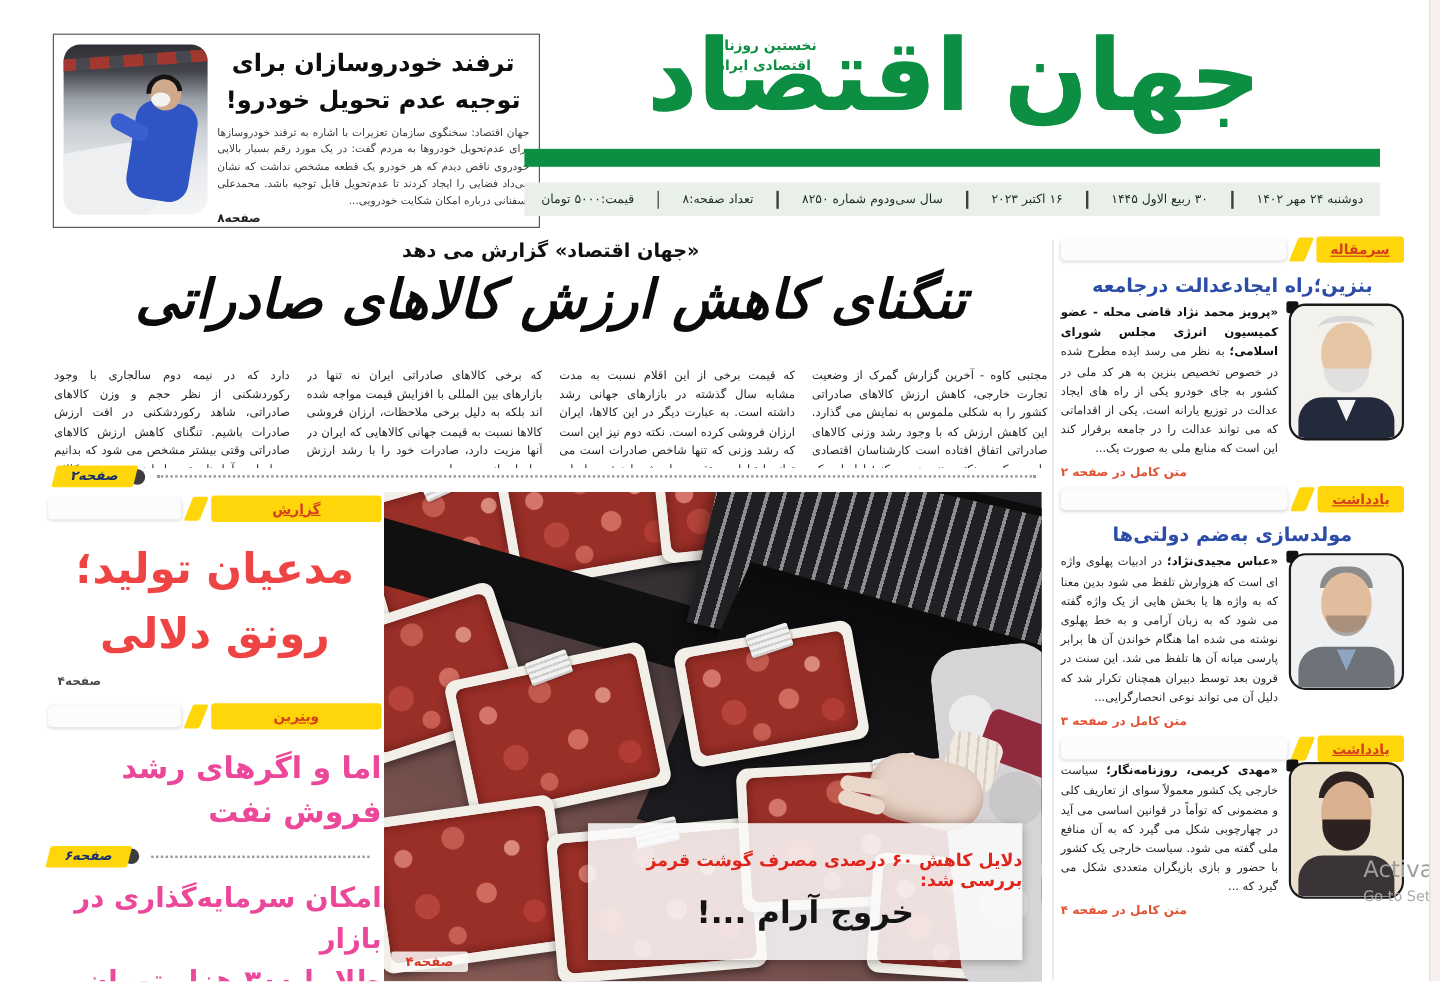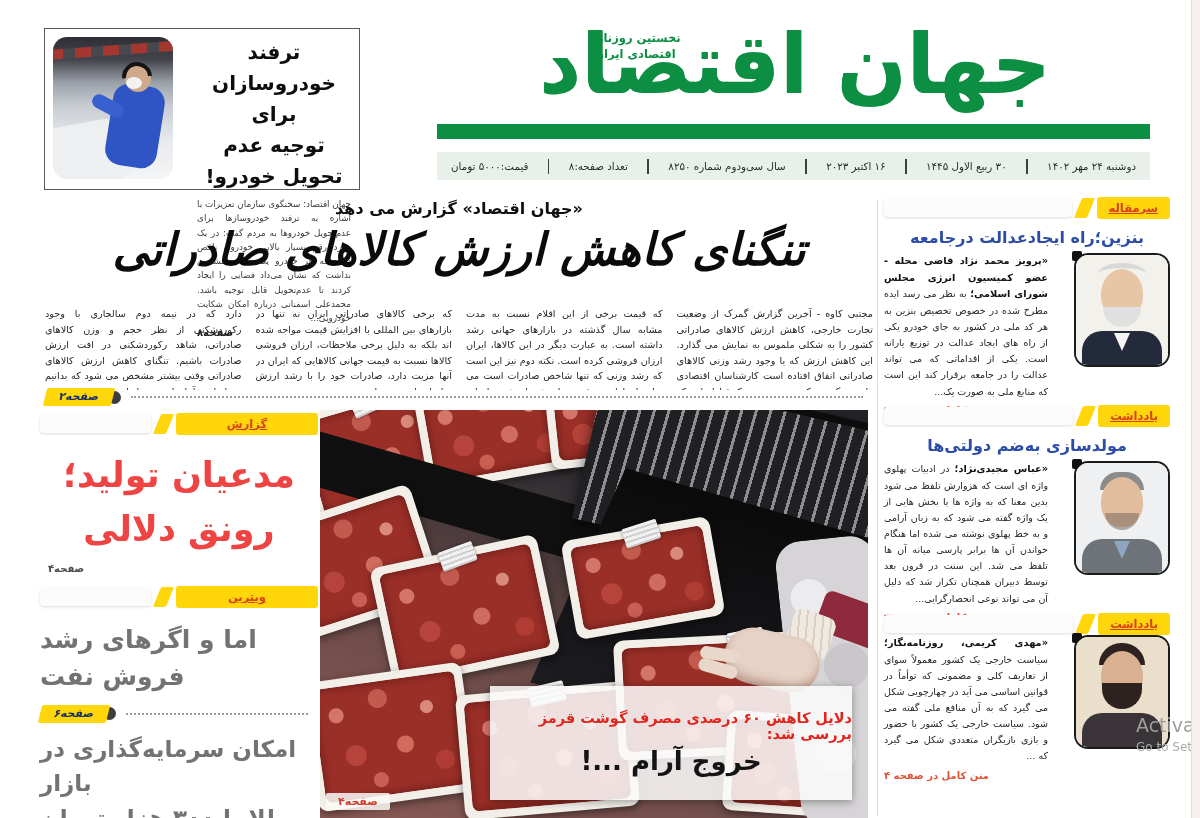--- a/index.html
+++ b/index.html
@@ -1,23 +1,23 @@
 <!DOCTYPE html>
 <html lang="fa"><head>
 <meta charset="utf-8">
 <style>
   html,body{margin:0;padding:0;}
   body{width:1200px;height:818px;overflow:hidden;background:#fff;
        font-family:"DejaVu Sans",sans-serif;}
   #page{position:relative;width:1200px;height:818px;background:#ffffff;overflow:hidden;}
 
   
-  .tl-box{position:absolute;left:44px;top:28px;width:316px;height:162px;
+  .tl-box{position:absolute;left:44px;top:28px;width:406px;height:162px;
           border:1.5px solid #5a5a5a;background:#fff;box-sizing:border-box;
-          padding:8px;display:flex;gap:24px;}
+          padding:8px;display:flex;gap:8px;}
   .tl-img{width:120px;height:142px;border-radius:14px;overflow:hidden;position:relative;flex:none;
           background:linear-gradient(180deg,#2e2e34 0%,#44444c 16%,#9aa0a8 32%,#c7ccd2 48%,#e7e9ec 72%,#f4f5f6 100%);}
   .tl-streak{position:absolute;left:-6px;top:8px;width:140px;height:10px;opacity:.85;transform:rotate(-4deg);
           background:repeating-linear-gradient(90deg,#b5372c 0 16px,#4a4a50 16px 28px);}
   .w-car{position:absolute;left:-14px;top:86px;width:92px;height:64px;background:#edeff1;border-radius:22px;transform:rotate(-10deg);}
   .w-body{position:absolute;left:56px;top:48px;width:52px;height:82px;background:#2f55c4;border-radius:16px;transform:rotate(9deg);}
   .w-arm{position:absolute;left:38px;top:62px;width:34px;height:14px;background:#3a60d0;border-radius:8px;transform:rotate(28deg);}
   .w-head{position:absolute;left:72px;top:28px;width:26px;height:27px;background:#cfa98b;border-radius:50%;}
   .w-mask{position:absolute;left:73px;top:40px;width:16px;height:12px;background:#f2f2f2;border-radius:50%;}
   .w-phones{position:absolute;left:69px;top:25px;width:30px;height:30px;border:4px solid #141414;border-radius:50%;
@@ -62,22 +62,22 @@
   .wedge{width:13px;height:20px;background:#ffd60a;border-radius:2px;transform:skewX(-22deg);flex:none;}
   .tab{height:22px;background:#ffd60a;border-radius:3px;color:#d8401a;font-weight:bold;font-size:11.5px;
        display:flex;align-items:center;justify-content:center;padding:0 12px;flex:none;text-decoration:underline;}
   .tab.wide{min-width:118px;}
 
   
   .leftcol{position:absolute;left:40px;top:412px;width:278px;}
   .red-head{margin-top:13px;text-align:center;direction:rtl;font-weight:bold;font-size:35px;line-height:1.55;
             color:#ef4444;letter-spacing:-1px;}
   .small-page{margin:6px 0 12px 8px;font-size:10px;font-weight:bold;color:#4a4a4a;text-align:left;}
-  .black-head{margin-top:12px;text-align:left;direction:rtl;font-weight:bold;font-size:25px;line-height:1.5;
-              color:#737373;letter-spacing:-1px;}
+  .black-head{margin-top:12px;text-align:right;direction:rtl;font-weight:bold;font-size:25px;line-height:1.5;
+              color:#ec4899;letter-spacing:-1px;}
   .black-head.b2{font-size:23px;margin-top:9px;}
   .leftcol .pmark-row{margin-top:9px;}
 
   
   .photo{position:absolute;left:320px;top:410px;width:548px;height:408px;overflow:hidden;
          background:linear-gradient(205deg,#232226 0%,#353034 34%,#6d4c49 66%,#8a5a55 100%);}
   .tray{position:absolute;background:#f2efe9;border-radius:10px;box-shadow:0 3px 8px rgba(0,0,0,.45);}
   .meat{position:absolute;left:8px;top:8px;right:8px;bottom:8px;border-radius:7px;
         background:
          radial-gradient(circle at 15% 25%, #d4756a 0 7px, transparent 8px),
@@ -118,21 +118,21 @@
   .cap-kicker{color:#e0251d;font-weight:bold;font-size:14.5px;}
   .cap-title{color:#141414;font-weight:bold;font-size:26px;letter-spacing:-1px;}
   .photo-page{position:absolute;left:6px;bottom:8px;background:rgba(252,250,248,.85);color:#d23c2a;
               font-weight:bold;font-size:11px;padding:2px 12px;border-radius:2px;}
 
   
   .v-divider{position:absolute;left:877px;top:200px;width:1px;height:616px;background:#dcdcdc;}
   .sidebar{position:absolute;left:884px;top:196px;width:286px;}
   .sb-art{height:202px;margin-bottom:6px;position:relative;}
   .sb-head{margin:9px 0 6px;text-align:center;direction:rtl;font-weight:bold;font-size:16px;color:#2b4da8;letter-spacing:-.5px;}
-  .sb-row{display:flex;direction:rtl;gap:26px;}
+  .sb-row{display:flex;direction:rtl;gap:9px;}
   .portrait{width:92px;height:110px;border:2px solid #1b1b1b;border-radius:14px;flex:none;position:relative;overflow:visible;}
   .portrait::before{content:"";position:absolute;left:-4px;top:-4px;width:10px;height:10px;background:#111;border-radius:2px;}
   .av{position:absolute;left:0;top:0;right:0;bottom:0;border-radius:12px;overflow:hidden;}
   .av .head{position:absolute;left:50%;top:13%;transform:translateX(-50%);width:42px;height:50px;border-radius:50% 50% 46% 46%;}
   .av .hair{position:absolute;left:50%;transform:translateX(-50%);}
   .av .beard{position:absolute;left:50%;transform:translateX(-50%);}
   .av .torso{position:absolute;bottom:0;left:50%;transform:translateX(-50%);width:80px;height:34px;border-radius:20px 20px 0 0;}
   .av .collar{position:absolute;bottom:14px;left:50%;transform:translateX(-50%);width:16px;height:18px;background:#f5f5f5;
               clip-path:polygon(50% 100%,0 0,100% 0);}
   .sb-text{flex:1;direction:rtl;font-size:9.5px;line-height:1.7;text-align:justify;color:#242428;}

